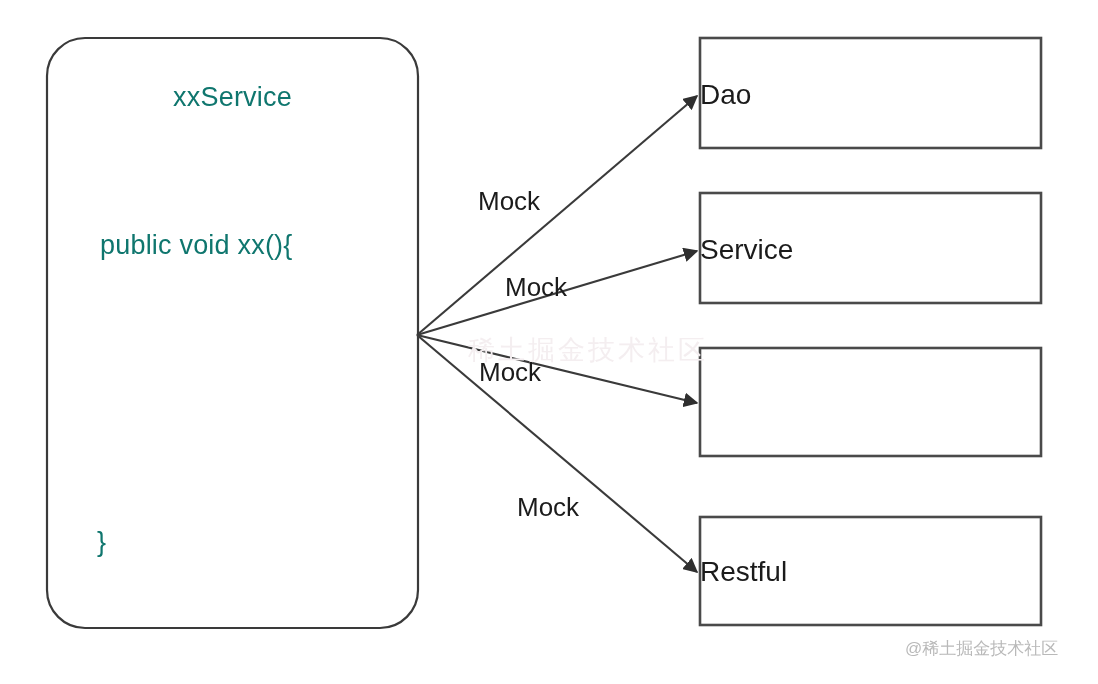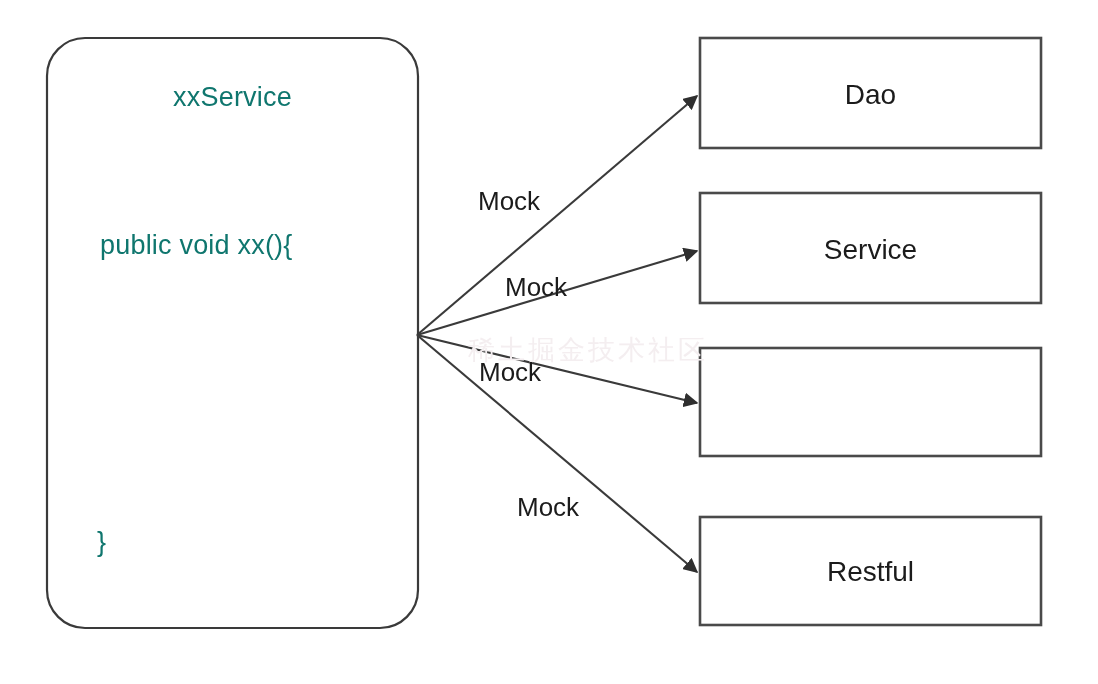--- a/index.html
+++ b/index.html
@@ -53,21 +53,21 @@
   #service-close-brace {
     left: 97px;
     top: 527px;
     font-size: 27px;
   }
   
   .box-label {
     position: absolute;
     left: 700px;
     width: 341px;
-    text-align: center;
+    text-align: left;
     font-size: 28px;
     color: #1b1b1b;
     font-family: "Liberation Sans", sans-serif;
   }
   #label-dao      { top: 79px; }
   #label-service  { top: 234px; }
   #label-rpc      { top: 387px; }
   #label-restful  { top: 556px; }
 
   
@@ -138,14 +138,15 @@
 
   <div class="box-label" id="label-dao">Dao</div>
   <div class="box-label" id="label-service">Service</div>
   <div class="box-label" id="label-restful">Restful</div>
 
   <div class="edge-label" id="mock-dao">Mock</div>
   <div class="edge-label" id="mock-service">Mock</div>
   <div class="edge-label" id="mock-rpc">Mock</div>
   <div class="edge-label" id="mock-restful">Mock</div>
 
+  <div id="watermark-credit">@稀土掘金技术社区</div>
 
 </div>
 
 </body></html>

